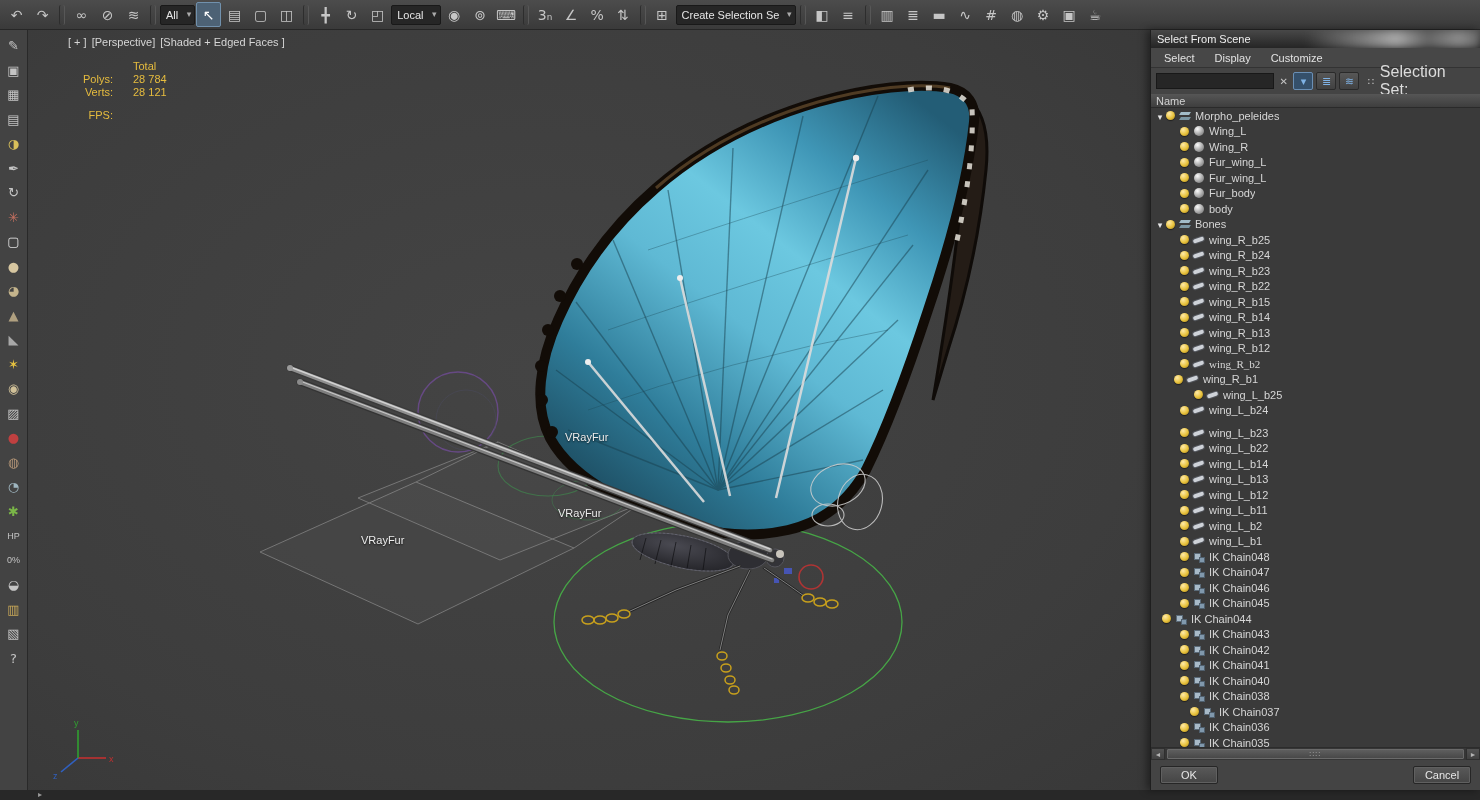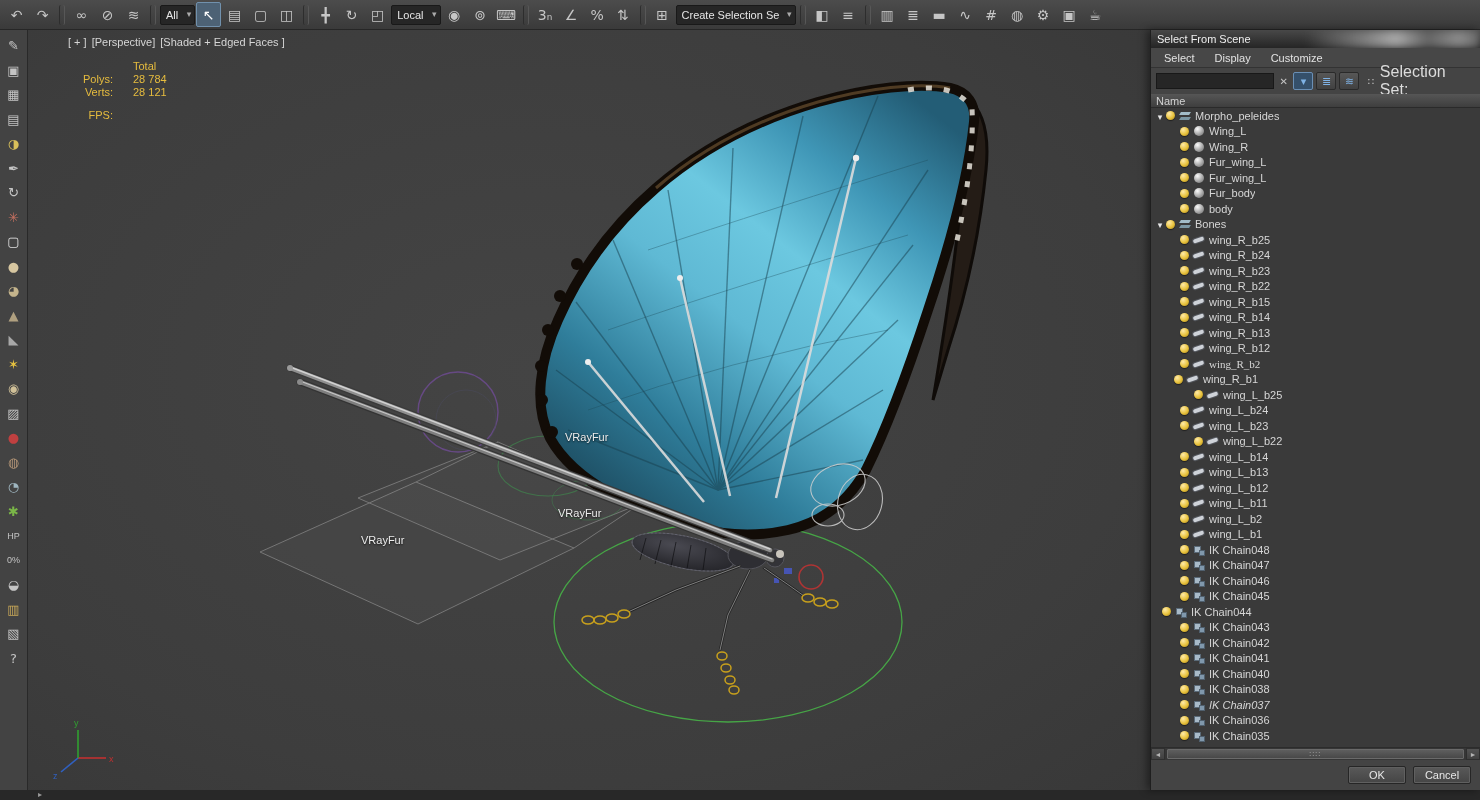--- a/index.html
+++ b/index.html
@@ -101,21 +101,21 @@
   .dlg-hscroll { height:13px; background:#3f3f3f; border-top:1px solid #2c2c2c; display:flex; flex:none; }
   .hs-btn { width:14px; display:flex; align-items:center; justify-content:center; color:#b4b4b4;
     font-size:7px; background:linear-gradient(#535353,#414141); border:1px solid #2f2f2f; flex:none; }
   .hs-btn.left::before { content:"◄"; }
   .hs-btn.right::before { content:"►"; }
   .hs-track { flex:1; position:relative; background:#363636; }
   .hs-thumb { position:absolute; left:2px; right:2px; top:1px; bottom:1px;
     background:linear-gradient(#5e5e5e,#484848); border:1px solid #6a6a6a; border-radius:1px;
     display:flex; align-items:center; justify-content:center; color:#9c9c9c; }
   .hs-thumb::after { content:"∷∷"; font-size:8px; letter-spacing:1px; font-family:"DejaVu Sans",sans-serif; }
-  .dlg-footer { height:30px; display:flex; align-items:center; justify-content:flex-end; gap:7px;
+  .dlg-footer { height:30px; display:flex; align-items:center; justify-content:space-between; gap:7px;
     padding:0 9px; background:#444; flex:none; }
   .dlg-btn { width:58px; height:18px; display:flex; align-items:center; justify-content:center;
     background:linear-gradient(#595959,#454545); border:1px solid #262626; box-shadow:inset 0 0 0 1px #606060;
     color:#e6e6e6; font-size:11px; border-radius:2px; }
 </style>
 </head>
 <body>
 
 <div id="app">
 
@@ -699,27 +699,27 @@
         <span class="bulb"></span>
         <span class="oicon"></span>
         <span class="tlabel">wing_L_b25</span>
       </div>
         <div class="trow t-bone" style="padding-left: 18px;">
         <span class="arrow"></span>
         <span class="bulb"></span>
         <span class="oicon"></span>
         <span class="tlabel">wing_L_b24</span>
       </div>
-        <div class="trow t-bone" style="padding-left: 18px;">
+        <div class="trow t-bone" style="padding-left: 18px; margin-top: 7px;">
         <span class="arrow"></span>
         <span class="bulb"></span>
         <span class="oicon"></span>
         <span class="tlabel">wing_L_b23</span>
       </div>
-        <div class="trow t-bone" style="padding-left: 32px;">
+        <div class="trow t-bone" style="padding-left: 18px;">
         <span class="arrow"></span>
         <span class="bulb"></span>
         <span class="oicon"></span>
         <span class="tlabel">wing_L_b22</span>
       </div>
         <div class="trow t-bone" style="padding-left: 18px;">
         <span class="arrow"></span>
         <span class="bulb"></span>
         <span class="oicon"></span>
         <span class="tlabel">wing_L_b14</span>
@@ -807,21 +807,21 @@
         <span class="bulb"></span>
         <span class="oicon"></span>
         <span class="tlabel">IK Chain040</span>
       </div>
         <div class="trow t-ik" style="padding-left: 18px;">
         <span class="arrow"></span>
         <span class="bulb"></span>
         <span class="oicon"></span>
         <span class="tlabel">IK Chain038</span>
       </div>
-        <div class="trow t-ik" style="padding-left: 18px; font-style: italic;">
+        <div class="trow t-ik" style="padding-left: 28px;">
         <span class="arrow"></span>
         <span class="bulb"></span>
         <span class="oicon"></span>
         <span class="tlabel">IK Chain037</span>
       </div>
         <div class="trow t-ik" style="padding-left: 18px;">
         <span class="arrow"></span>
         <span class="bulb"></span>
         <span class="oicon"></span>
         <span class="tlabel">IK Chain036</span>

